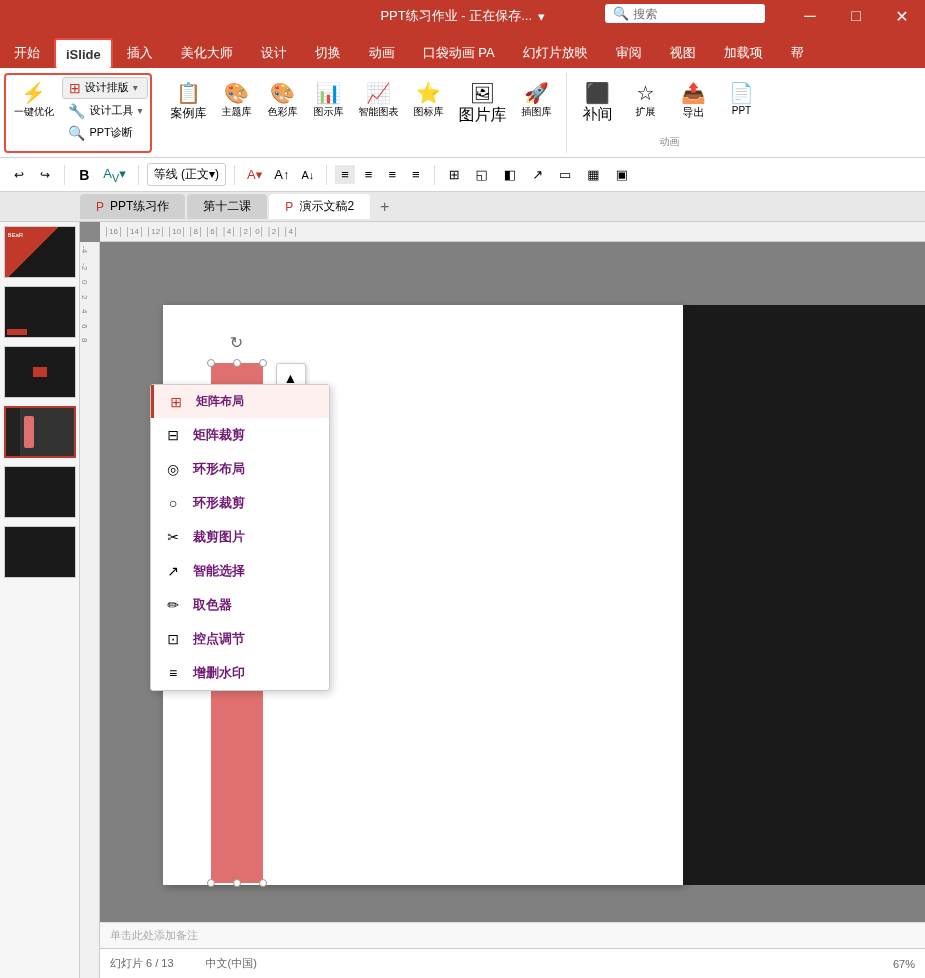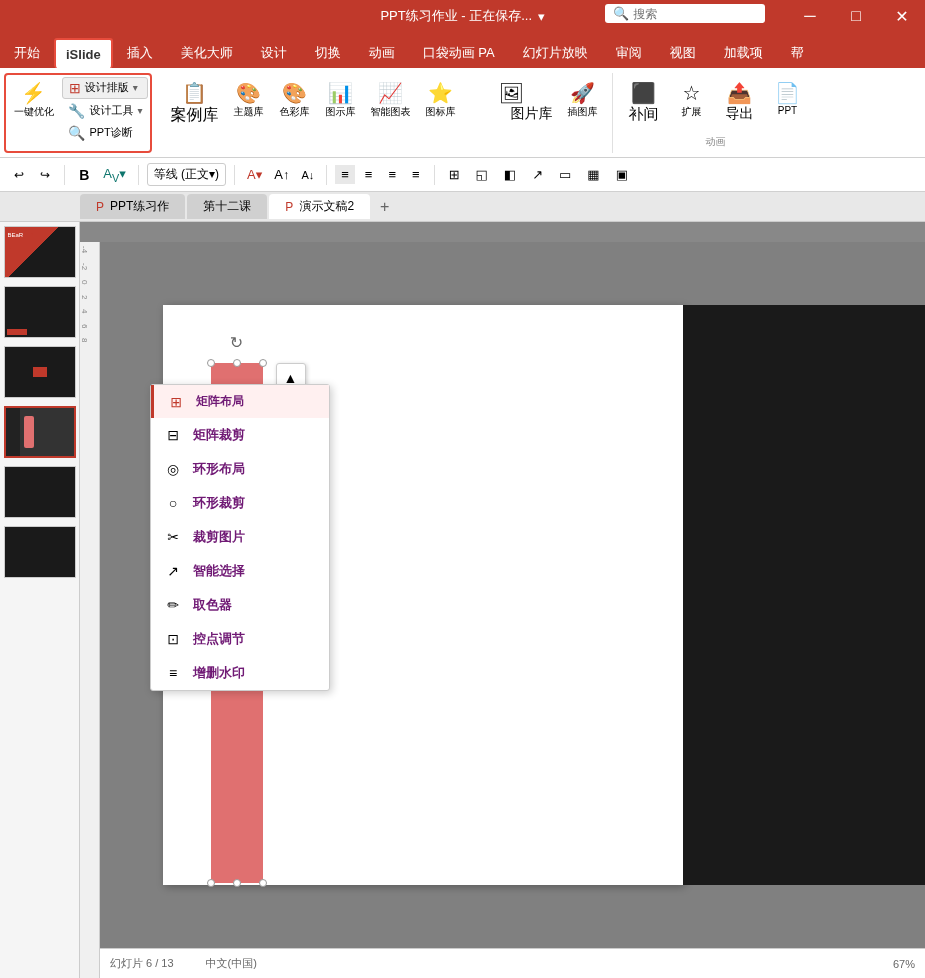--- a/index.html
+++ b/index.html
@@ -376,21 +376,21 @@
           <span style="font-size:11px;">PPT诊断</span>
         </div>
       </div>
     </div>
   </div>
 
   <div style="display:flex;flex-direction:column;height:80px;padding:4px 8px;border-right:1px solid #e0e0e0;">
     <div style="display:flex;gap:2px;">
       <div class="ribbon-btn">
         <div style="font-size:20px;">📋</div>
-        <div style="font-size:16px;font-family:Liberation Mono, monospace;">案例库</div>
+        <div style="font-size:12px;font-family:Liberation Mono, monospace;">案例库</div>
       </div>
       <div class="ribbon-btn">
         <div style="font-size:20px;">🎨</div>
         <div style="font-size:10px;">主题库</div>
       </div>
       <div class="ribbon-btn">
         <div style="font-size:20px;">🎨</div>
         <div style="font-size:10px;">色彩库</div>
       </div>
       <div class="ribbon-btn">
@@ -400,42 +400,42 @@
       <div class="ribbon-btn">
         <div style="font-size:20px;">📈</div>
         <div style="font-size:10px;">智能图表</div>
       </div>
       <div class="ribbon-btn">
         <div style="font-size:20px;">⭐</div>
         <div style="font-size:10px;">图标库</div>
       </div>
       <div class="ribbon-btn">
         <div style="font-size:20px;">🖼</div>
-        <div style="font-size:14px;margin-left:40px;">图片库</div>
+        <div style="font-size:16px;">图片库</div>
       </div>
       <div class="ribbon-btn">
         <div style="font-size:20px;">🚀</div>
         <div style="font-size:10px;">插图库</div>
       </div>
     </div>
   </div>
 
   <div style="display:flex;flex-direction:column;height:80px;padding:4px 8px;">
     <div style="display:flex;gap:4px;">
       <div class="ribbon-btn">
         <div style="font-size:20px;">⬛</div>
         <div style="font-size:15px;">补间</div>
       </div>
       <div class="ribbon-btn">
         <div style="font-size:20px;">☆</div>
         <div style="font-size:10px;">扩展</div>
       </div>
       <div class="ribbon-btn">
         <div style="font-size:20px;">📤</div>
-        <div style="font-size:14px;">导出</div>
+        <div style="font-size:11px;">导出</div>
       </div>
       <div class="ribbon-btn">
         <div style="font-size:20px;">📄</div>
         <div style="font-size:10px;">PPT</div>
       </div>
     </div>
     <div style="font-size:10px;color:#888;text-align:center;margin-top:auto;">动画</div>
   </div>
 </div>
 
@@ -509,20 +509,23 @@
     <div class="slide-thumb">
       <div style="width:100%;height:100%;background:#1a1a1a;"></div>
     </div>
     <div class="slide-thumb">
       <div style="width:100%;height:100%;background:#1a1a1a;"></div>
     </div>
   </div>
 
   <div class="canvas-area">
 
+    <div class="ruler-top">
+      <span style="font-size:8px;color:#888;padding-left:4px;">│16│ │14│ │12│ │10│ │8│ │6│ │4│ │2│ 0│ │2│ │4│</span>
+    </div>
 
     <div class="ruler-left">
       <div style="font-size:8px;color:#888;writing-mode:vertical-lr;text-orientation:mixed;padding-top:4px;">
         <span>-4</span><span style="margin-top:10px;">-2</span><span style="margin-top:10px;">0</span><span style="margin-top:10px;">2</span><span style="margin-top:10px;">4</span><span style="margin-top:10px;">6</span><span style="margin-top:10px;">8</span>
       </div>
     </div>
 
     <div class="slide-canvas">
 
       <div class="slide-white">
@@ -547,20 +550,23 @@
 
         <div class="float-toolbar">
           <div class="float-btn">▲</div>
           <div class="float-btn">⊠</div>
           <div class="float-btn">▣</div>
           <div class="float-btn">↗</div>
         </div>
       </div>
     </div>
 
+    <div class="note-area">
+      <span>单击此处添加备注</span>
+    </div>
 
     <div class="status-bar">
       <span>幻灯片 6 / 13</span>
       <span style="margin-left:32px;">中文(中国)</span>
       <span style="margin-left:auto;">67%</span>
     </div>
 
     <div class="dropdown-menu">
 
       <div class="menu-item-header">

